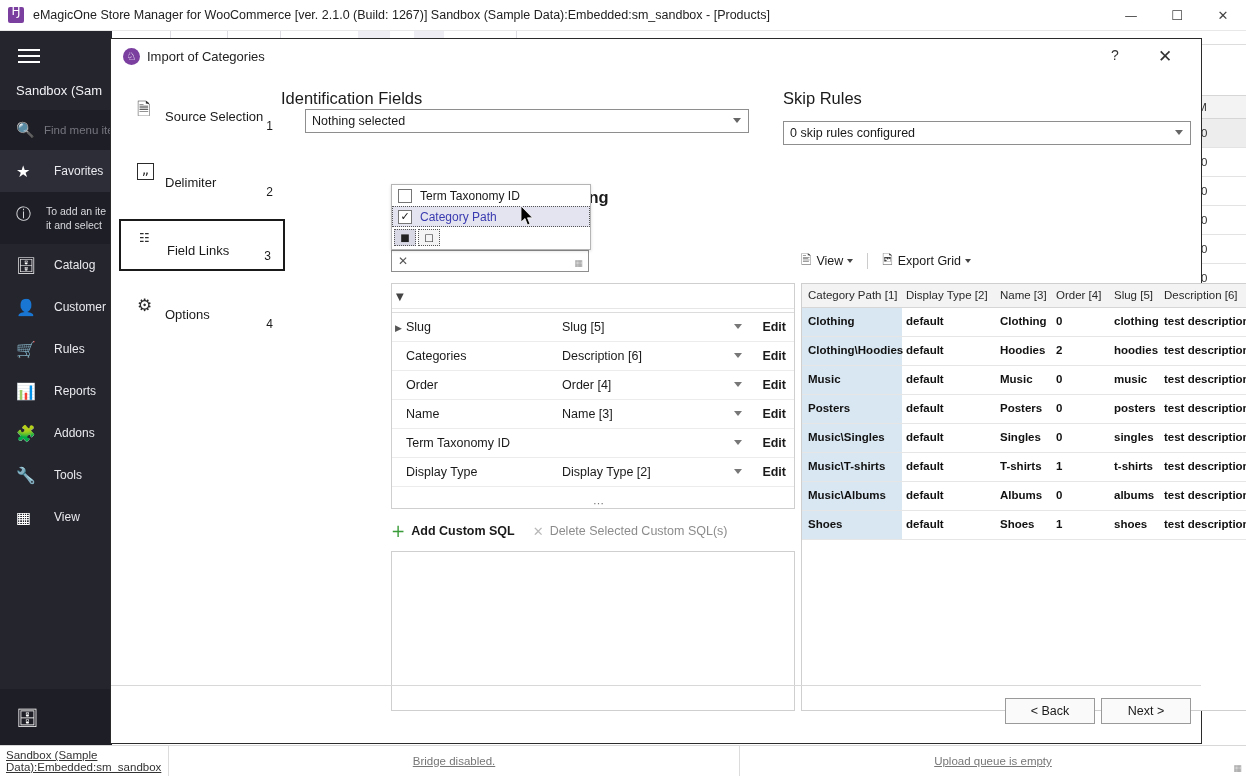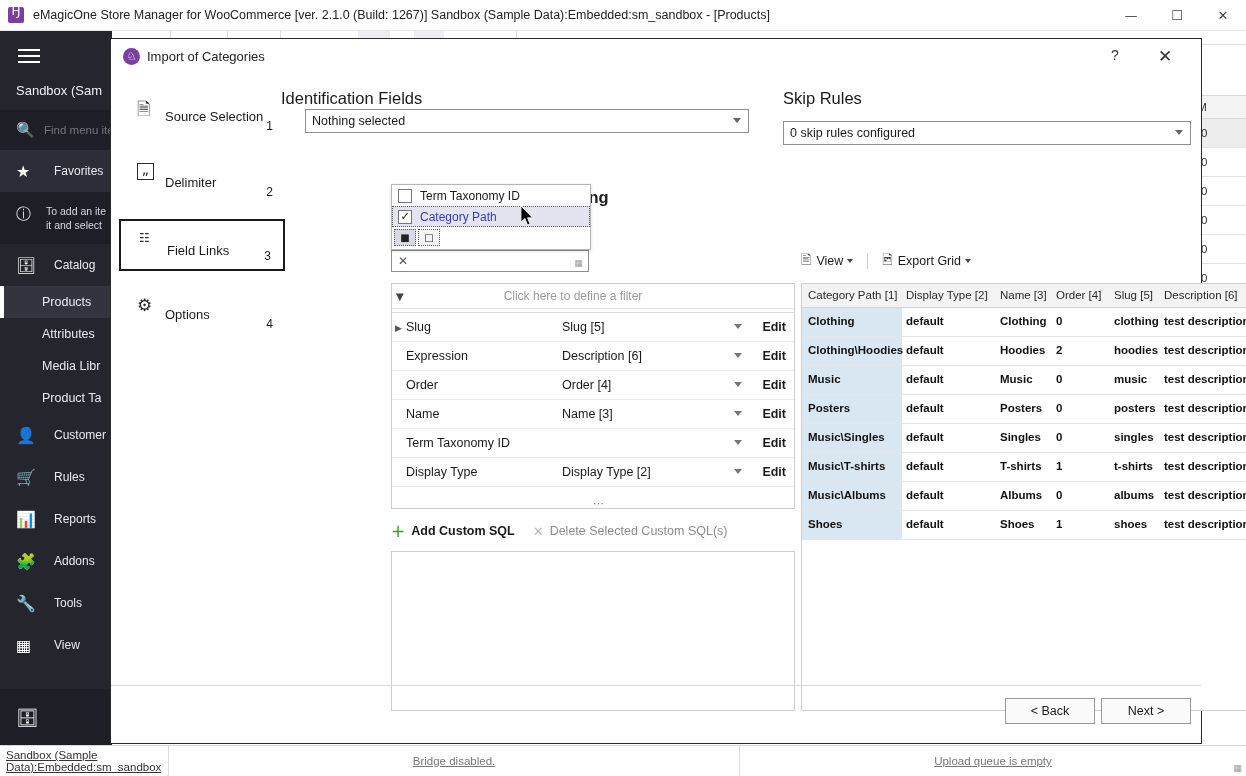--- a/index.html
+++ b/index.html
@@ -272,26 +272,20 @@
       <div class="ico">ⓘ</div>
       <div class="lbl" style="white-space:pre">To add an ite
 it and select</div>
     </div>
 
     <div class="sb-row">
       <div class="ico">🗄</div>
       <div class="lbl">Catalog</div>
     </div>
 
-    <div class="sb-subwrap">
-      <div class="sb-sub active">Products</div>
-      <div class="sb-sub">Attributes</div>
-      <div class="sb-sub">Media Libr</div>
-      <div class="sb-sub">Product Ta</div>
-    </div>
 
     <div class="sb-row">
       <div class="ico">👤</div>
       <div class="lbl">Customer</div>
     </div>
     <div class="sb-row">
       <div class="ico">🛒</div>
       <div class="lbl">Rules</div>
     </div>
     <div class="sb-row">
@@ -388,32 +382,31 @@
       </div>
     </div>
 
     <svg class="cursor" viewBox="0 0 14 20">
       <polygon points="0,0 0,16 4,12.5 6.5,19 9,18 6.5,11.8 11.5,11.8" fill="#000" stroke="#fff" stroke-width="0.8"></polygon>
     </svg>
 
     <div class="fgrid">
       <div class="fg-filter">
         <div class="fi">▼</div>
-        <div class="ft">Click here to define a filter</div>
       </div>
       <div class="fg-sep"></div>
       <div class="fg-row">
         <div class="exp">▶</div>
         <div class="c1">Slug</div>
         <div class="c2">Slug [5]</div>
         <div class="ca"></div>
         <div class="c3">Edit</div>
       </div>
       <div class="fg-row">
-        <div class="c1">Expression</div>
+        <div class="c1">Categories</div>
         <div class="c2">Description [6]</div>
         <div class="ca"></div>
         <div class="c3">Edit</div>
       </div>
       <div class="fg-row">
         <div class="c1">Order</div>
         <div class="c2">Order [4]</div>
         <div class="ca"></div>
         <div class="c3">Edit</div>
       </div>

